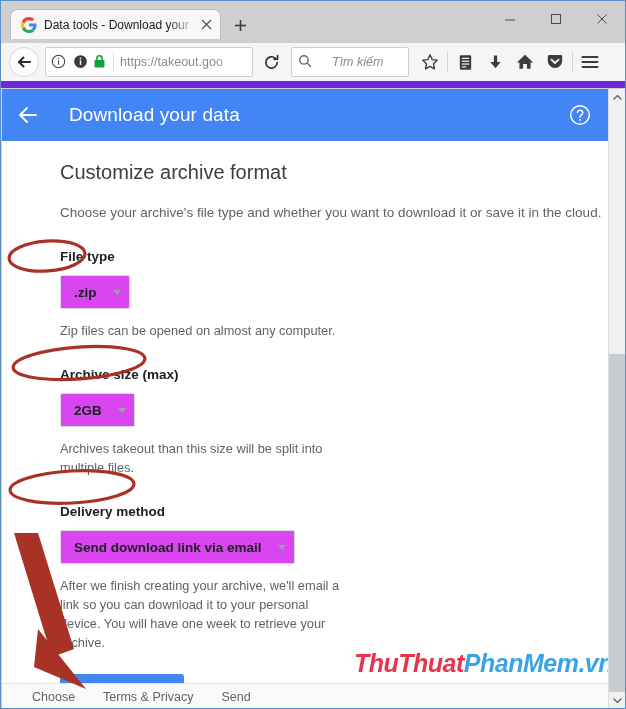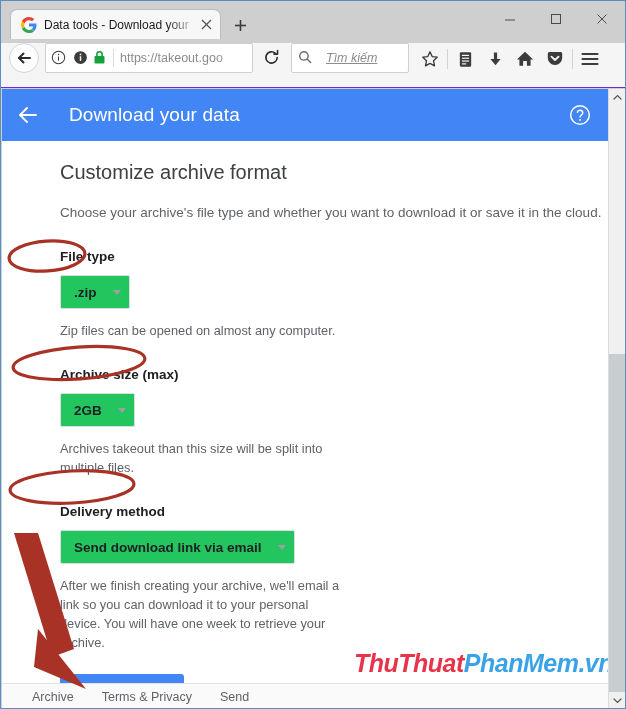--- a/index.html
+++ b/index.html
@@ -71,22 +71,22 @@
     width: 30px; height: 28px;
     display: flex; align-items: center; justify-content: center;
     color: #3a3a3a; margin-left: 4px;
   }
 
   
   .navbar {
     position: absolute; left: 0; top: 42px;
     width: 624px; height: 45px;
     background: #f5f5f5;
-    border-bottom: 1px solid #6d28d9;
-    display: flex; align-items: flex-start;
+    border-bottom: 7px solid #6d28d9;
+    display: flex; align-items: center;
   }
   .navbtn {
     width: 32px; height: 32px;
     display: flex; align-items: center; justify-content: center;
     color: #2b2b2b; flex: 0 0 auto;
   }
   .backbtn {
     margin-left: 8px;
     border-radius: 50%;
     border: 1px solid #d6d6d6;
@@ -119,21 +119,21 @@
     height: 30px; width: 118px;
     background: #ffffff;
     border: 1px solid #cfcfcf;
     border-radius: 2px;
     display: flex; align-items: center;
     flex: 0 0 auto;
   }
   .searchbar .sicon { width: 16px; height: 16px; margin-left: 6px; color: #6a6a6a; flex:0 0 auto;}
   .searchbar .splace {
     font-size: 12.5px; color: #8c8c8c; font-style: italic;
-    margin-left: 12px; white-space: nowrap; text-decoration: underline;
+    margin-left: 18px; white-space: nowrap;
   }
   .toolicons { display: flex; align-items: center; margin-left: 6px; }
   .toolicons .navbtn { width: 30px; }
   .vsep { width:1px; height:20px; background:#d3d3d3; margin:0 2px; }
 
   
   .viewport {
     position: absolute; left: 1px; top: 88px;
     width: 623px; height: 620px;
     background: #ffffff;
@@ -176,21 +176,21 @@
     margin-top: 20px;
     font-size: 13.5px; color: #5f6368; line-height: 18px;
   }
   .section-label {
     font-size: 13.5px; font-weight: bold; color: #202124;
     margin-top: 27px;
   }
   .select {
     margin-top: 11px;
     height: 34px;
-    background: #22c55e;
+    background: #d946ef;
     border: 1px solid #dadce0;
     border-radius: 2px;
     display: inline-flex; align-items: center;
     padding: 0 8px 0 13px;
   }
   .select .sv {
     font-size: 13.5px; font-weight: bold; color: #202124;
     white-space: nowrap;
   }
   .select .caret {
@@ -457,21 +457,21 @@
       <div class="helptext">After we finish creating your archive, we'll email a link so you can download it to your personal device. You will have one week to retrieve your archive.</div>
 
       <button class="cta">Create archive</button>
     </div>
 
     <div class="watermark">
       <span class="wm-a">ThuThuat</span><span class="wm-b">PhanMem.vn</span>
     </div>
 
     <div class="pagefooter">
-      <a href="#">Archive</a>
+      <a href="#">Choose</a>
       <a href="#">Terms &amp; Privacy</a>
       <a href="#">Send</a>
     </div>
 
     <svg class="annot" viewBox="0 0 623 620">
       <ellipse cx="45" cy="167" rx="38" ry="15" transform="rotate(-4 45 167)" fill="none" stroke="#a93226" stroke-width="3.2"></ellipse>
       <ellipse cx="77" cy="274" rx="66" ry="16" transform="rotate(-4 77 274)" fill="none" stroke="#a93226" stroke-width="3.2"></ellipse>
       <ellipse cx="70" cy="398" rx="62" ry="16" transform="rotate(-3 70 398)" fill="none" stroke="#a93226" stroke-width="3.2"></ellipse>
       <g fill="#a93226">
         <path d="M12 444 L36 444 L72 560 L50 568 Z"></path>

